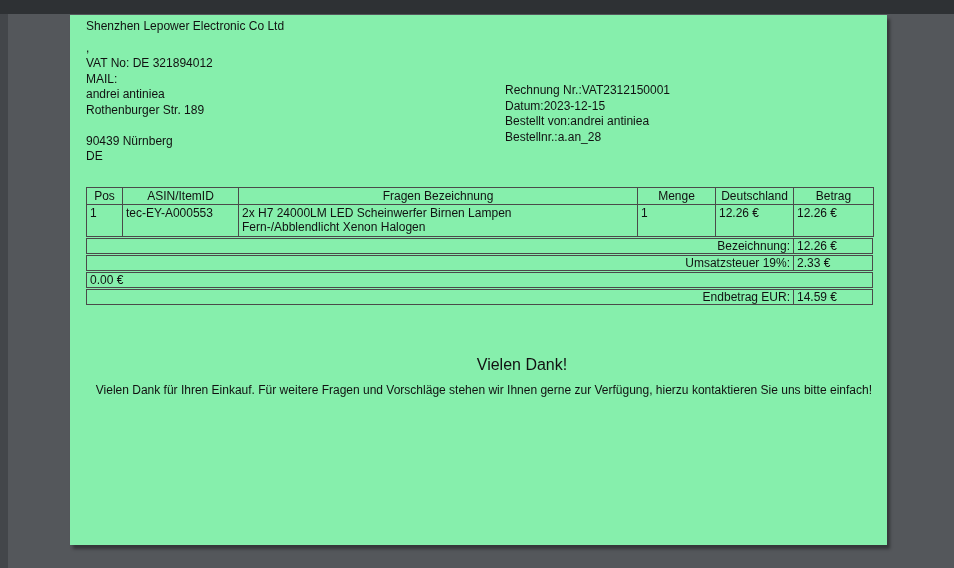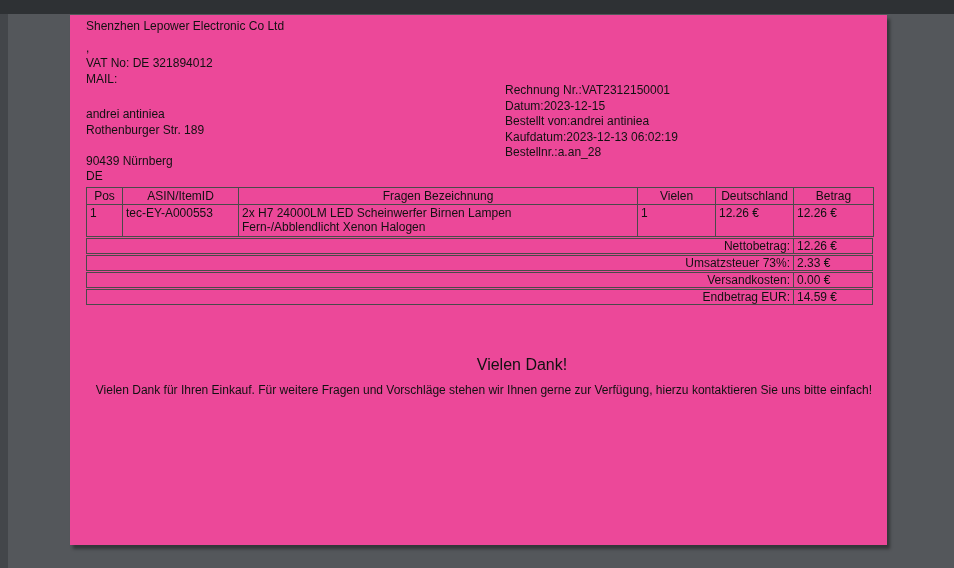--- a/index.html
+++ b/index.html
@@ -14,28 +14,28 @@
   .chrome-bar{
     position:absolute;left:0;top:0;width:954px;height:14px;
     background:#2e3134;
   }
   .left-edge-shade{
     position:absolute;left:0;top:14px;width:8px;height:554px;
     background:#43464a;
   }
   .page{
     position:absolute;left:70px;top:15px;width:817px;height:530px;
-    background:#ec4899;
+    background:#86efac;
     box-shadow:3px 4px 3px rgba(0,0,0,0.38);
   }
   .line{font-size:12px;line-height:15.5px;white-space:pre;}
   .blank{height:15.5px;}
   .spacer6{height:6px;}
   .seller{position:absolute;left:16px;top:4px;}
-  .buyer{position:absolute;left:16px;top:92px;}
+  .buyer{position:absolute;left:16px;top:72px;}
   .meta{position:absolute;left:435px;top:68px;}
 
   table.items{
     position:absolute;left:16px;top:172px;
     border-collapse:collapse;
     table-layout:fixed;
     width:787px;
     font-size:12px;
   }
   table.items th, table.items td{
@@ -108,39 +108,38 @@
     <div class="line">Rothenburger Str. 189</div>
     <div class="blank"></div>
     <div class="line">90439 Nürnberg</div>
     <div class="line">DE</div>
   </div>
 
   <div class="meta">
     <div class="line">Rechnung Nr.:VAT2312150001</div>
     <div class="line">Datum:2023-12-15</div>
     <div class="line">Bestellt von:andrei antiniea</div>
-    <div class="line">Kaufdatum:2023-12-13 06:02:19</div>
     <div class="line">Bestellnr.:a.an_28</div>
   </div>
 
   <table class="items">
     <colgroup>
       <col style="width:36px">
         <col style="width:116px">
         <col style="width:399px">
       <col style="width:78px">
         <col style="width:78px">
         <col style="width:80px">
     </colgroup>
     <thead>
       <tr>
         <th>Pos</th>
         <th>ASIN/ItemID</th>
         <th>Fragen Bezeichnung</th>
-        <th>Vielen</th>
+        <th>Menge</th>
         <th>Deutschland</th>
         <th>Betrag</th>
       </tr>
     </thead>
     <tbody>
       <tr>
         <td>1</td>
         <td>tec-EY-A000553</td>
         <td>
           <div>2x H7 24000LM LED Scheinwerfer Birnen Lampen</div>
@@ -148,29 +147,28 @@
         </td>
         <td>1</td>
         <td>12.26 €</td>
         <td>12.26 €</td>
       </tr>
     </tbody>
   </table>
 
   <div class="totals">
     <div class="totals-row">
-      <div class="t-label">Nettobetrag:</div>
+      <div class="t-label">Bezeichnung:</div>
       <div class="t-value">12.26 €</div>
     </div>
     <div class="totals-row">
-      <div class="t-label">Umsatzsteuer 73%:</div>
+      <div class="t-label">Umsatzsteuer 19%:</div>
       <div class="t-value">2.33 €</div>
     </div>
     <div class="totals-row">
-      <div class="t-label">Versandkosten:</div>
       <div class="t-value">0.00 €</div>
     </div>
     <div class="totals-row">
       <div class="t-label">Endbetrag EUR:</div>
       <div class="t-value">14.59 €</div>
     </div>
   </div>
 
 
   <div class="thanks">Vielen Dank!</div>

